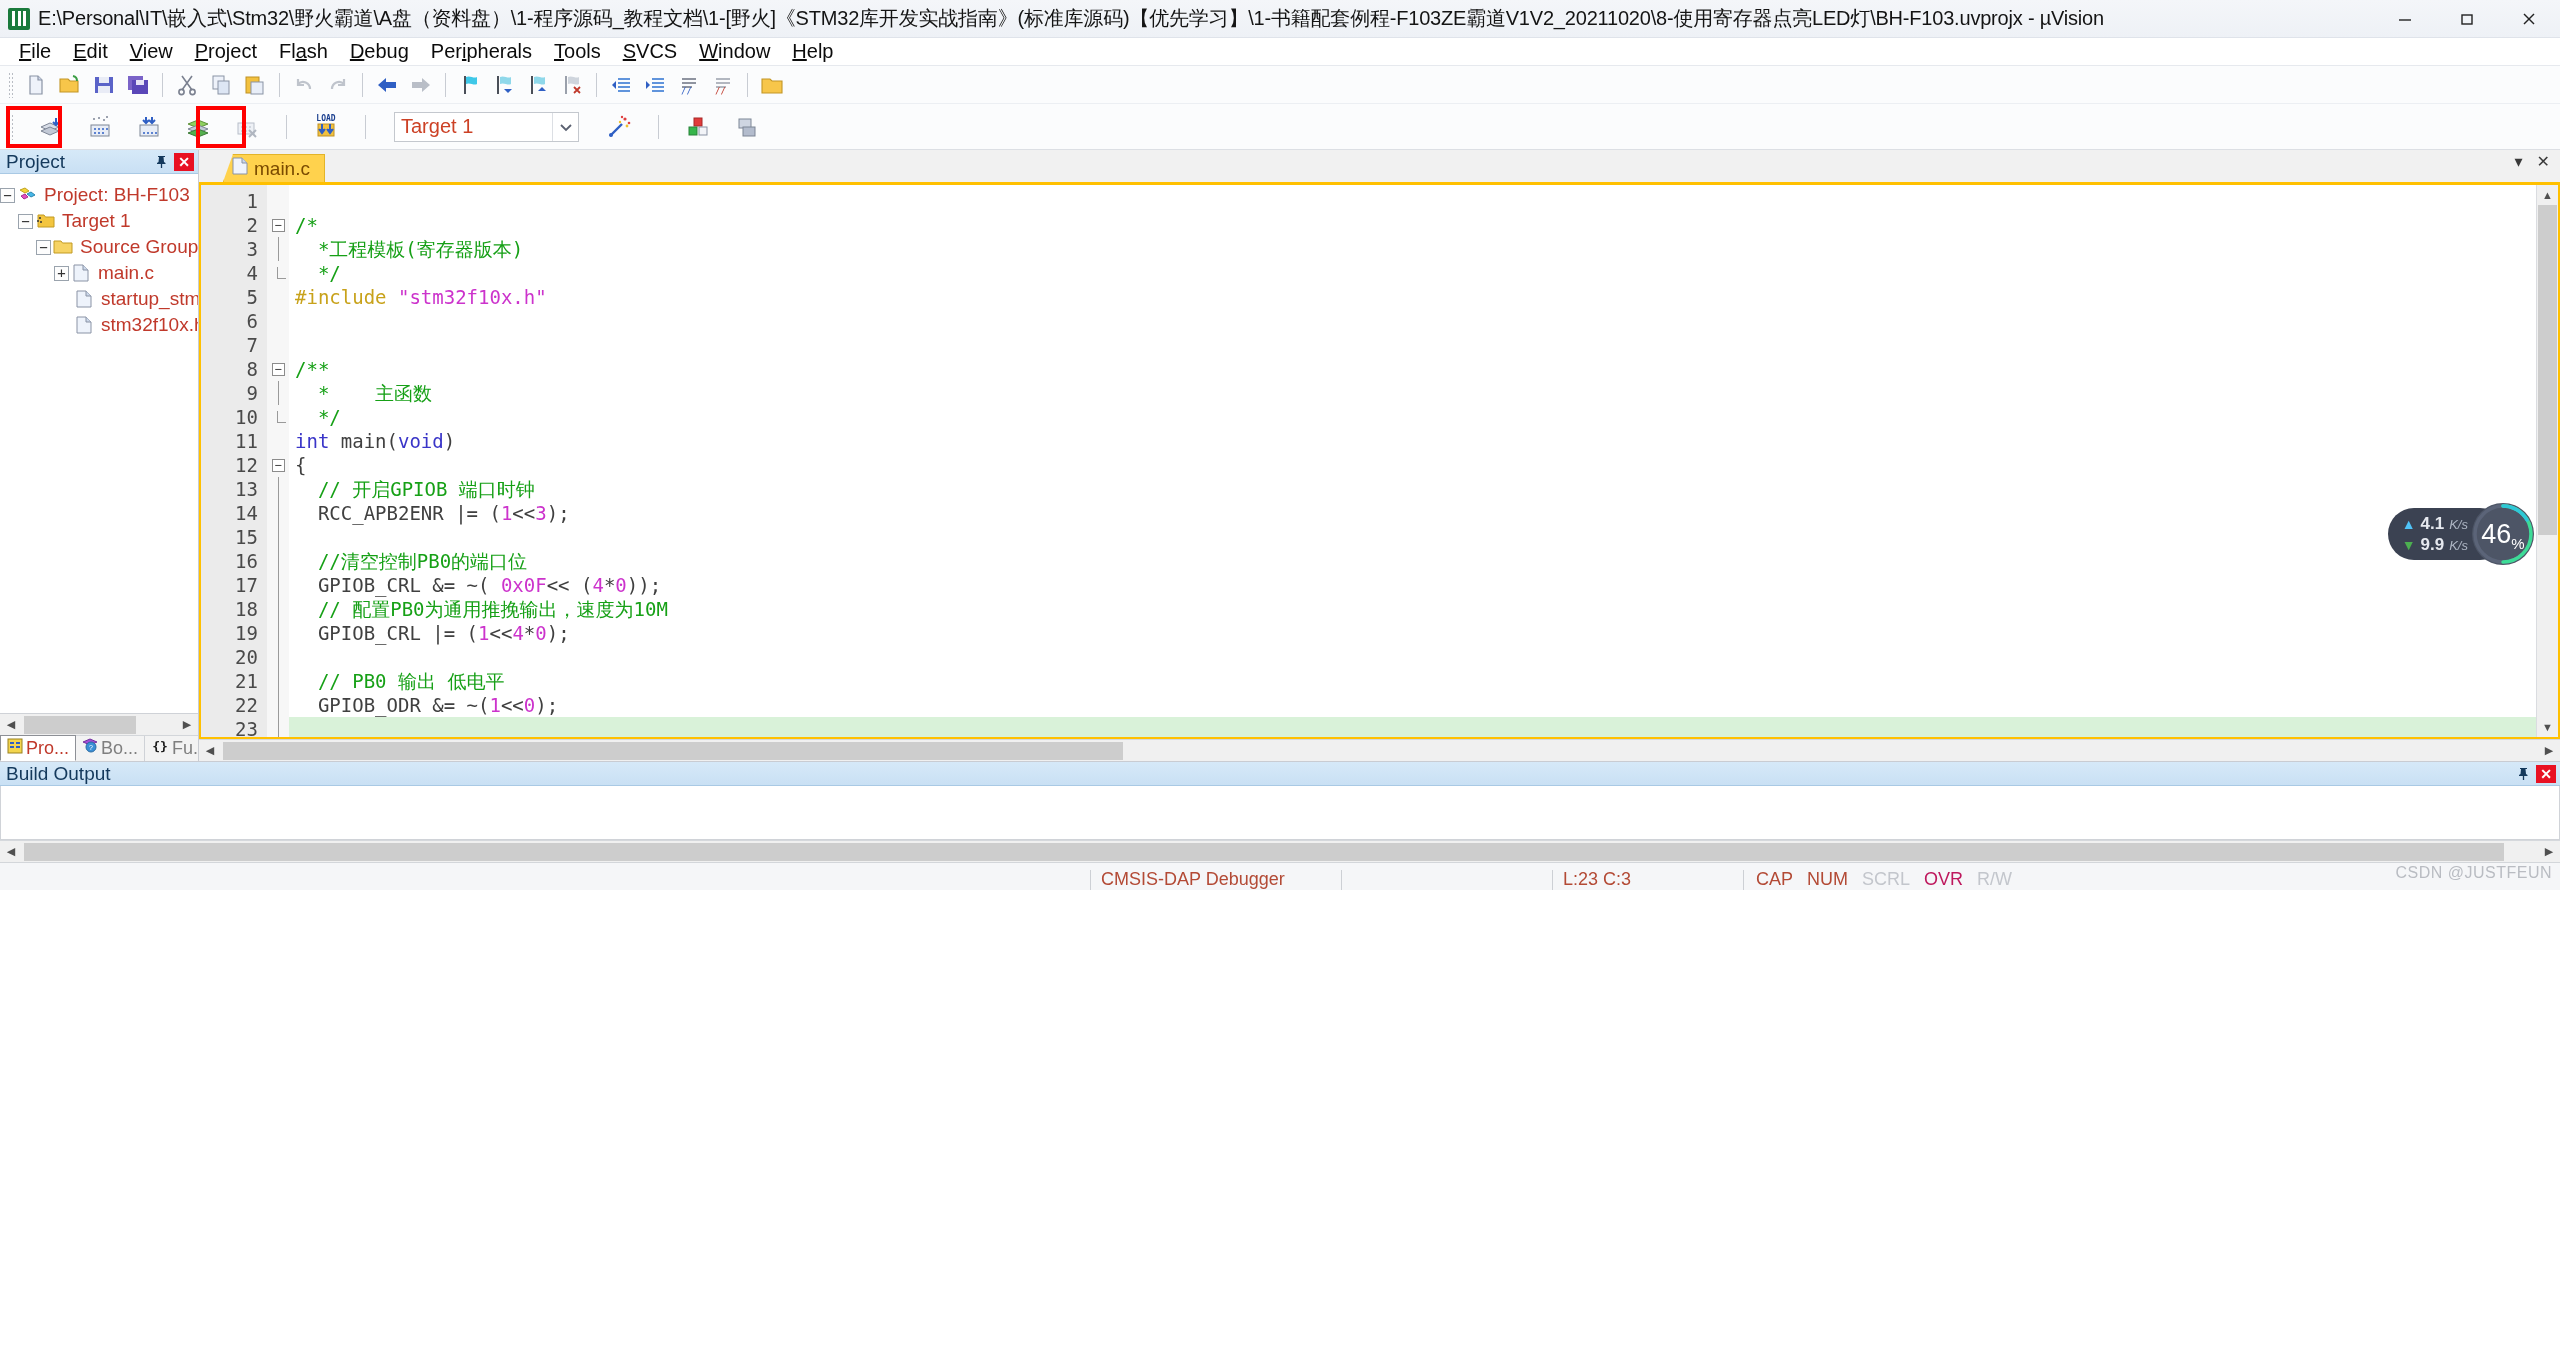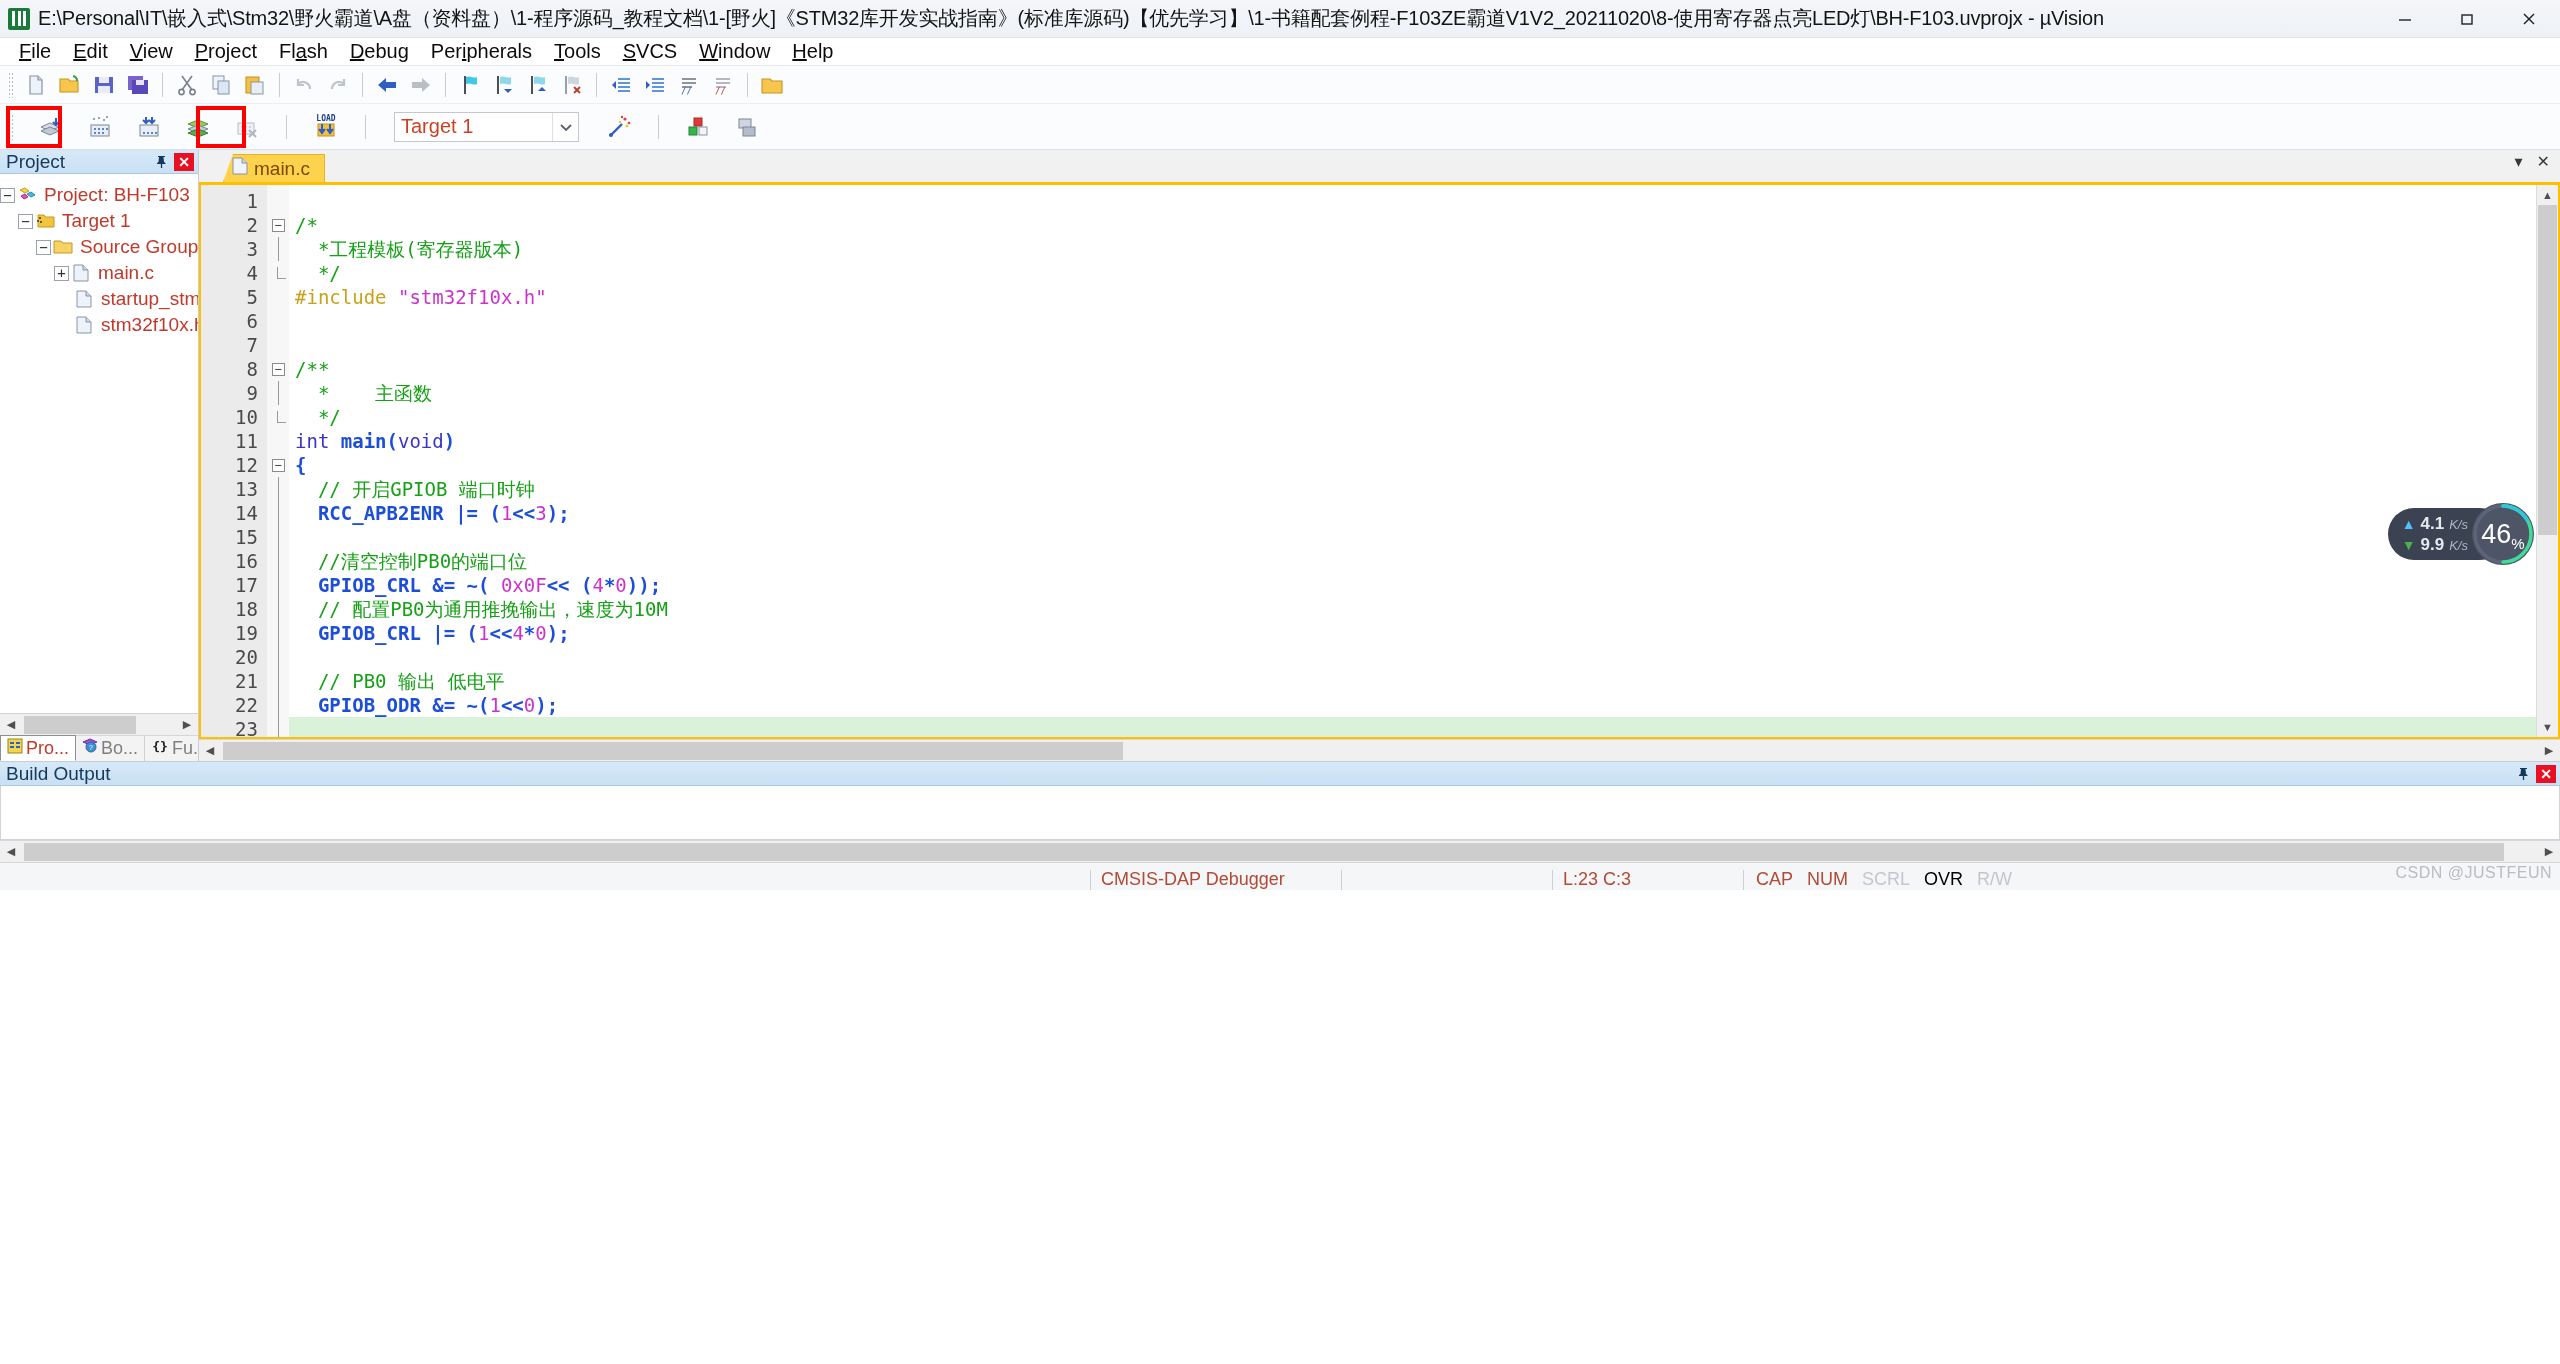--- a/index.html
+++ b/index.html
@@ -216,21 +216,21 @@
     font-family: "DejaVu Sans Mono", monospace;
   }
   .fline { width: 1px; height: 24px; background: #9a9a9a; margin: 0 auto; }
   .fend { width: 9px; height: 12px; border-left: 1px solid #9a9a9a; border-bottom: 1px solid #9a9a9a; margin-left: 6px; }
   
   .c-cmt { color: #16a016; }
   .c-pre { color: #c8a21a; }
   .c-str { color: #cc33cc; }
   .c-kw  { color: #3a35c8; }
   .c-num { color: #cc33cc; }
-  .c-txt { color: #1d4ed8; font-weight: bold; }
+  .c-txt { color: #404040; }
 
   #ed-vscroll {
     width: 22px; background: #f0f0f0; border-left: 1px solid #dadce0;
     flex: none; display: flex; flex-direction: column; align-items: center;
   }
   #ed-hscroll {
     height: 22px; background: #f0f0f0; display: flex; align-items: center;
     border-top: 1px solid #d5d8dc;
   }
 
@@ -910,17 +910,17 @@
   <div class="sb-cell" style="width:250px;">CMSIS-DAP Debugger</div>
   <div class="sb-div"></div>
   <div class="sb-cell" style="width:210px;"></div>
   <div class="sb-div"></div>
   <div class="sb-cell" style="width:190px;">L:23 C:3</div>
   <div class="sb-div"></div>
   <div id="status-indicators" style="display:flex;gap:14px;padding-left:12px;">
       <span>CAP</span>
       <span>NUM</span>
       <span style="color: rgb(195, 198, 204);">SCRL</span>
-      <span style="color: #000000;">OVR</span>
+      <span style="color: #be185d;">OVR</span>
       <span style="color: rgb(195, 198, 204);">R/W</span>
     </div>
   <div id="watermark">CSDN @JUSTFEUN</div>
 </div>
 
 </body></html>

